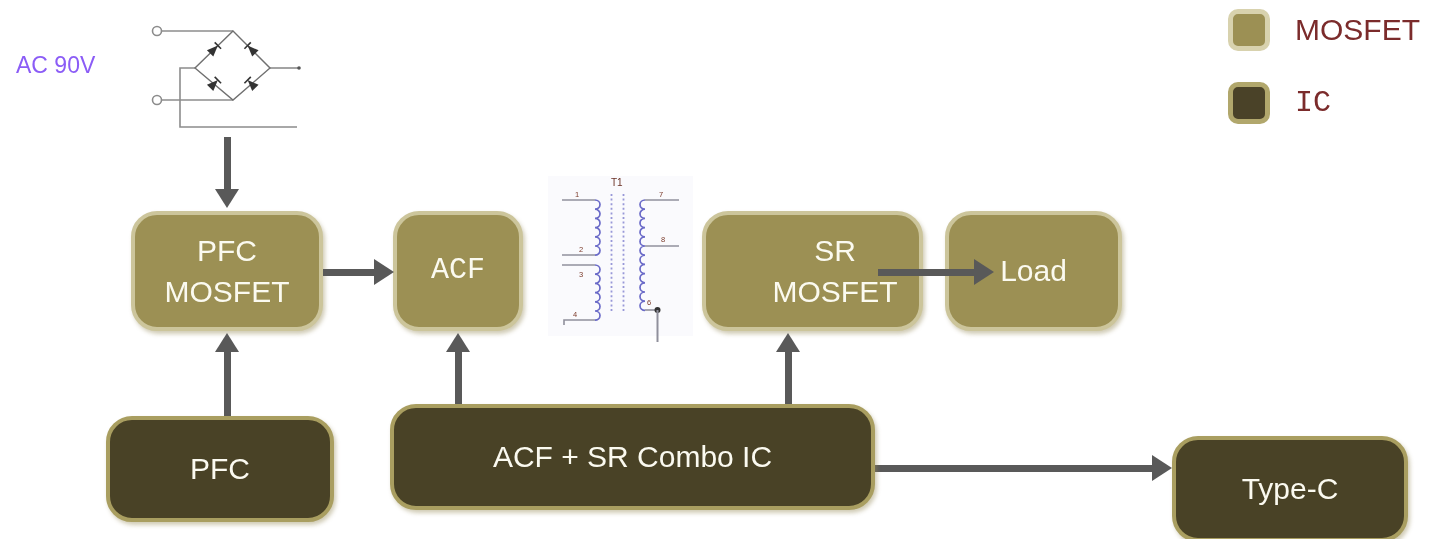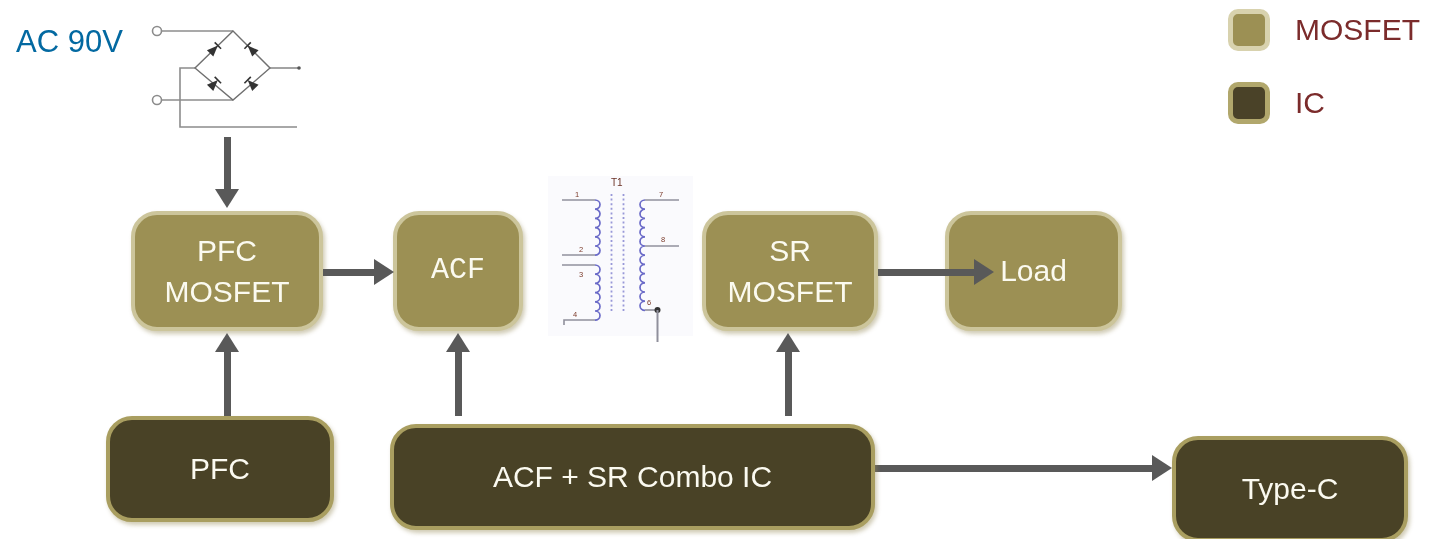--- a/index.html
+++ b/index.html
@@ -17,21 +17,21 @@
   .shaft-h{position:absolute;height:7px;background:#595959;}
   .shaft-v{position:absolute;width:7px;background:#595959;}
   .head-right{position:absolute;width:0;height:0;border-top:13px solid transparent;
               border-bottom:13px solid transparent;border-left:20px solid #595959;}
   .head-up{position:absolute;width:0;height:0;border-left:12px solid transparent;
            border-right:12px solid transparent;border-bottom:19px solid #595959;}
   .head-down{position:absolute;width:0;height:0;border-left:12px solid transparent;
              border-right:12px solid transparent;border-top:19px solid #595959;}
 
   
-  .ac-label{position:absolute;left:16px;top:25px;color:#0369a1;font-size:31px;line-height:34px;}
+  .ac-label{position:absolute;left:16px;top:48px;color:#8b5cf6;font-size:23px;line-height:34px;}
   .schematic{position:absolute;}
 
   
   .legend-item{position:absolute;display:flex;align-items:center;}
   .legend-swatch{width:32px;height:32px;border-radius:10px;}
   .legend-swatch.mosfet{background:#9c9054;border:5px solid #d8d2ae;}
   .legend-swatch.ic{background:#4a4228;border:5px solid #b1a76c;}
   .legend-label{margin-left:25px;color:#7b2b2b;font-size:30px;}
 </style>
 </head>
@@ -81,21 +81,21 @@
 
   <div class="block mosfet" style="left:131px;top:211px;width:184px;height:112px;">
     <span>PFC</span>
     <span>MOSFET</span>
   </div>
 
   <div class="block mosfet" style="left:393px;top:211px;width:122px;height:112px;font-family:Liberation Mono, monospace;">
     <span>ACF</span>
   </div>
 
-  <div class="block mosfet" style="left:702px;top:211px;width:168px;height:112px;">
+  <div class="block mosfet" style="left:702px;top:211px;width:168px;height:112px;padding-left:45px;">
     <span>SR</span>
     <span>MOSFET</span>
   </div>
 
   <div class="block mosfet" style="left:945px;top:211px;width:169px;height:112px;">
     <span>Load</span>
   </div>
 
   <svg class="schematic" style="left:548px;top:170px;" width="145" height="178" viewBox="0 0 145 178">
     <rect x="0" y="6" width="145" height="160" fill="#fafafd"></rect>
@@ -156,32 +156,32 @@
 
   <div>
     <div class="shaft-h" style="left:875px;top:465px;width:278px;"></div>
     <div class="head-right" style="left:1152px;top:455px;"></div>
   </div>
 
   <div class="block ic" style="left:106px;top:416px;width:220px;height:98px;">
     <span>PFC</span>
   </div>
 
-  <div class="block ic" style="left:390px;top:424px;width:477px;height:98px;text-align:right;">
+  <div class="block ic" style="left:390px;top:404px;width:477px;height:98px;text-align:right;">
     <span>ACF + SR Combo IC</span>
   </div>
 
   <div class="block ic" style="left:1172px;top:436px;width:228px;height:98px;gap:43px;">
     <span>Type-C</span>
   </div>
 
   <div>
     <div class="legend-item" style="left:1228px;top:9px;">
       <div class="legend-swatch mosfet"></div>
       <div class="legend-label">MOSFET</div>
     </div>
-    <div class="legend-item" style="left:1228px;top:82px;">
+    <div class="legend-item" style="left:1228px;top:82px;font-family:Liberation Mono, monospace;">
       <div class="legend-swatch ic"></div>
       <div class="legend-label">IC</div>
     </div>
   </div>
 
 </div>
 
 </body></html>

